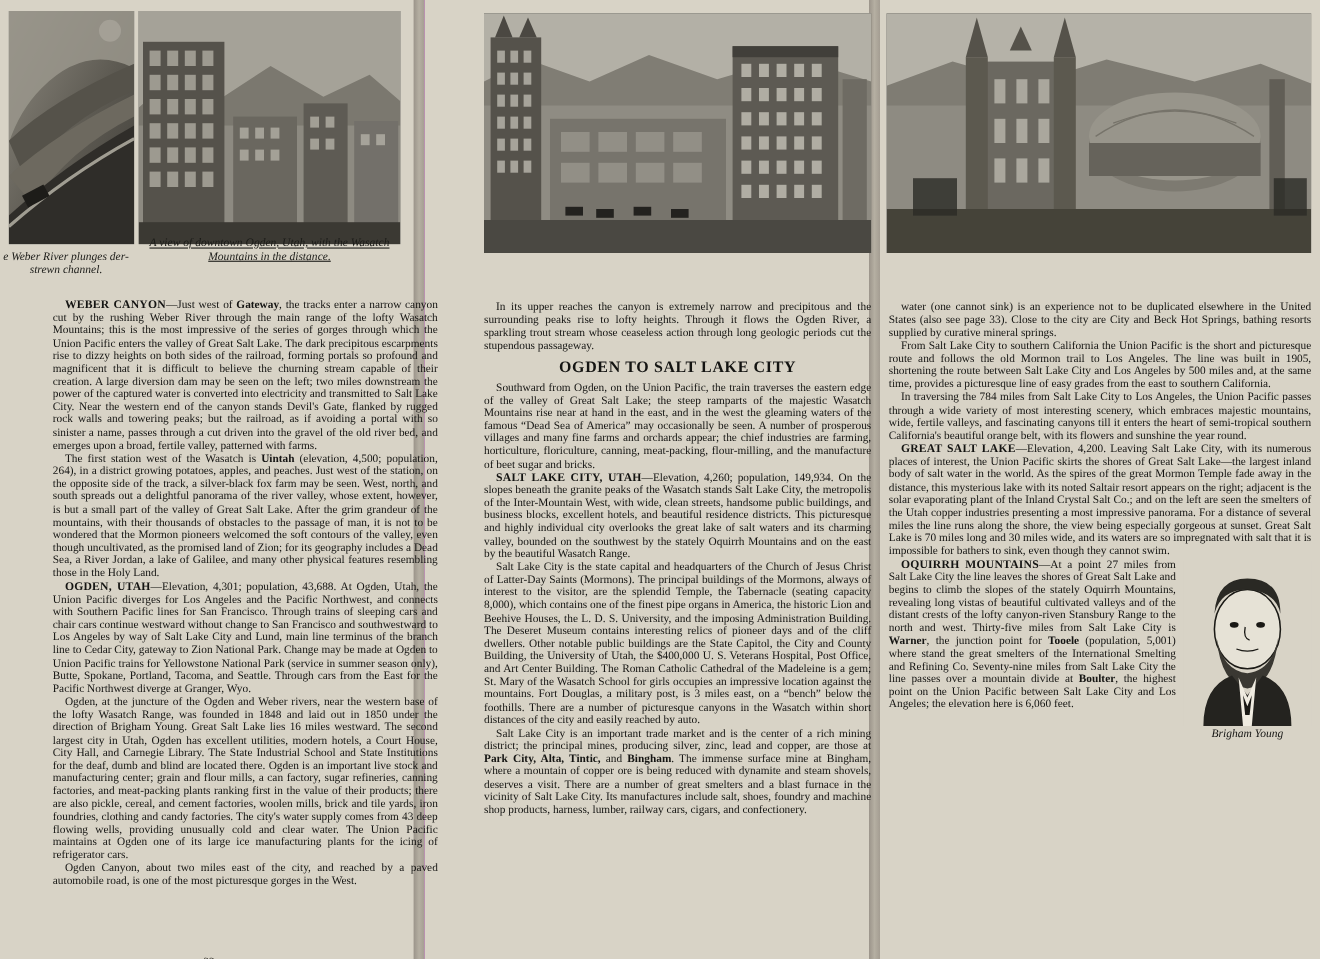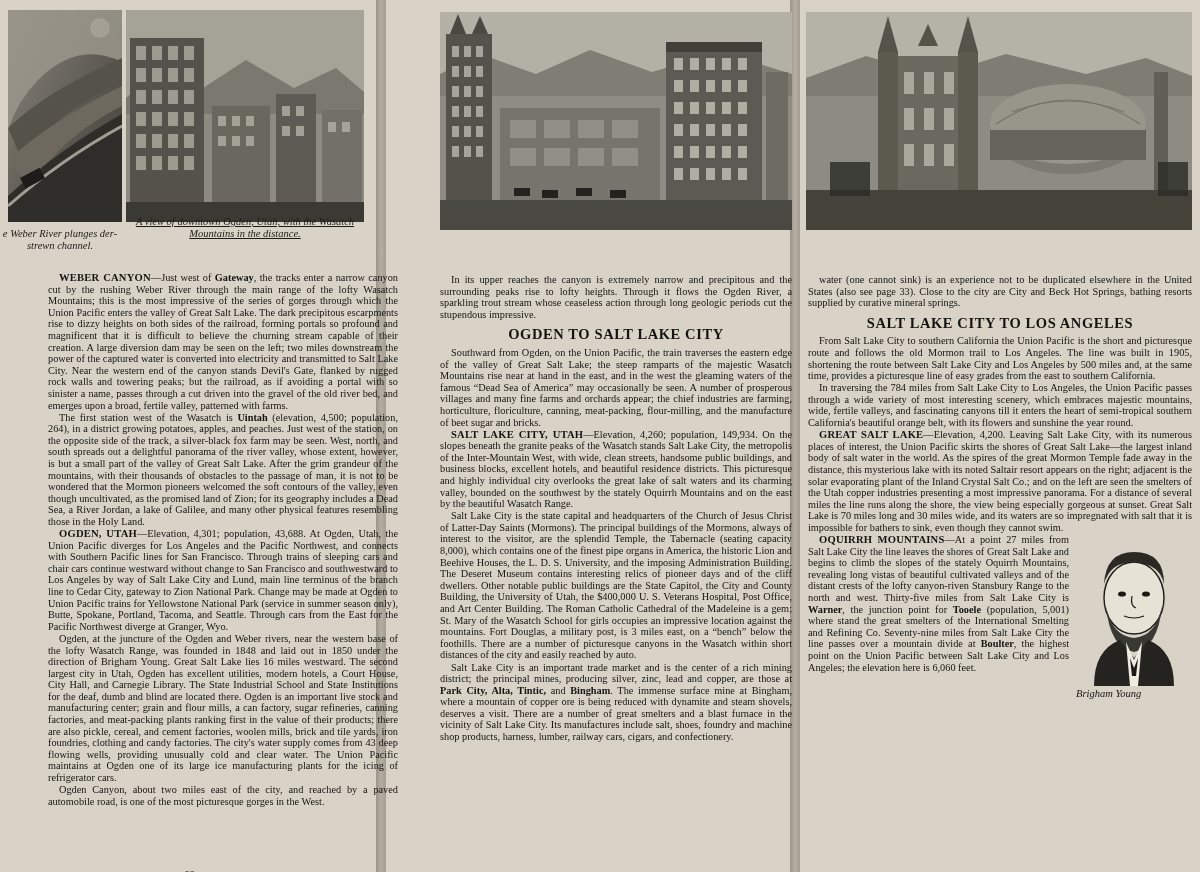--- a/index.html
+++ b/index.html
@@ -86,20 +86,21 @@
     position: absolute;
     font-size: 10px;
     text-align: center;
     color: #16150f;
     margin-top: 24px;
   }
   .portrait-wrap {
     float: right;
     width: 116px;
     margin: 2px 0 2px 7px;
+    text-align: center;
   }
   .portrait {
     width: 116px;
     height: 150px;
     background: #d8d3c6;
     position: relative;
     overflow: hidden;
   }
   .portrait-cap {
     font-style: italic;
@@ -330,32 +331,31 @@
   <div class="col" id="left-col" style="left:18px; top:272px; width:350px; height:570px;margin-left:30px;">
       <p><span class="sc">WEBER CANYON</span>—Just west of <b>Gateway</b>, the tracks enter a narrow canyon cut by the rushing Weber River through the main range of the lofty Wasatch Mountains; this is the most impressive of the series of gorges through which the Union Pacific enters the valley of Great Salt Lake. The dark precipitous escarpments rise to dizzy heights on both sides of the railroad, forming portals so profound and magnificent that it is difficult to believe the churning stream capable of their creation. A large diversion dam may be seen on the left; two miles downstream the power of the captured water is converted into electricity and transmitted to Salt Lake City. Near the western end of the canyon stands Devil's Gate, flanked by rugged rock walls and towering peaks; but the railroad, as if avoiding a portal with so sinister a name, passes through a cut driven into the gravel of the old river bed, and emerges upon a broad, fertile valley, patterned with farms.</p>
       <p>The first station west of the Wasatch is <b>Uintah</b> (elevation, 4,500; population, 264), in a district growing potatoes, apples, and peaches. Just west of the station, on the opposite side of the track, a silver-black fox farm may be seen. West, north, and south spreads out a delightful panorama of the river valley, whose extent, however, is but a small part of the valley of Great Salt Lake. After the grim grandeur of the mountains, with their thousands of obstacles to the passage of man, it is not to be wondered that the Mormon pioneers welcomed the soft contours of the valley, even though uncultivated, as the promised land of Zion; for its geography includes a Dead Sea, a River Jordan, a lake of Galilee, and many other physical features resembling those in the Holy Land.</p>
       <p><span class="sc">OGDEN, UTAH</span>—Elevation, 4,301; population, 43,688. At Ogden, Utah, the Union Pacific diverges for Los Angeles and the Pacific Northwest, and connects with Southern Pacific lines for San Francisco. Through trains of sleeping cars and chair cars continue westward without change to San Francisco and southwestward to Los Angeles by way of Salt Lake City and Lund, main line terminus of the branch line to Cedar City, gateway to Zion National Park. Change may be made at Ogden to Union Pacific trains for Yellowstone National Park (service in summer season only), Butte, Spokane, Portland, Tacoma, and Seattle. Through cars from the East for the Pacific Northwest diverge at Granger, Wyo.</p>
       <p>Ogden, at the juncture of the Ogden and Weber rivers, near the western base of the lofty Wasatch Range, was founded in 1848 and laid out in 1850 under the direction of Brigham Young. Great Salt Lake lies 16 miles westward. The second largest city in Utah, Ogden has excellent utilities, modern hotels, a Court House, City Hall, and Carnegie Library. The State Industrial School and State Institutions for the deaf, dumb and blind are located there. Ogden is an important live stock and manufacturing center; grain and flour mills, a can factory, sugar refineries, canning factories, and meat-packing plants ranking first in the value of their products; there are also pickle, cereal, and cement factories, woolen mills, brick and tile yards, iron foundries, clothing and candy factories. The city's water supply comes from 43 deep flowing wells, providing unusually cold and clear water. The Union Pacific maintains at Ogden one of its large ice manufacturing plants for the icing of refrigerator cars.</p>
       <p>Ogden Canyon, about two miles east of the city, and reached by a paved automobile road, is one of the most picturesque gorges in the West.</p>
     </div>
   <div class="pagenum" style="left:150px; top:845px; width:80px;">32</div>
 
   <div class="col" id="mid-col" style="left:440px; top:274px; width:352px; height:572px;">
-      <p>In its upper reaches the canyon is extremely narrow and precipitous and the surrounding peaks rise to lofty heights. Through it flows the Ogden River, a sparkling trout stream whose ceaseless action through long geologic periods cut the stupendous impressive.</p>
+      <p>In its upper reaches the canyon is extremely narrow and precipitous and the surrounding peaks rise to lofty heights. Through it flows the Ogden River, a sparkling trout stream whose ceaseless action through long geologic periods cut the stupendous passageway.</p>
       <h2 class="head">OGDEN TO SALT LAKE CITY</h2>
       <p>Southward from Ogden, on the Union Pacific, the train traverses the eastern edge of the valley of Great Salt Lake; the steep ramparts of the majestic Wasatch Mountains rise near at hand in the east, and in the west the gleaming waters of the famous “Dead Sea of America” may occasionally be seen. A number of prosperous villages and many fine farms and orchards appear; the chief industries are farming, horticulture, floriculture, canning, meat-packing, flour-milling, and the manufacture of beet sugar and bricks.</p>
       <p><span class="sc">SALT LAKE CITY, UTAH</span>—Elevation, 4,260; population, 149,934. On the slopes beneath the granite peaks of the Wasatch stands Salt Lake City, the metropolis of the Inter-Mountain West, with wide, clean streets, handsome public buildings, and business blocks, excellent hotels, and beautiful residence districts. This picturesque and highly individual city overlooks the great lake of salt waters and its charming valley, bounded on the southwest by the stately Oquirrh Mountains and on the east by the beautiful Wasatch Range.</p>
       <p>Salt Lake City is the state capital and headquarters of the Church of Jesus Christ of Latter-Day Saints (Mormons). The principal buildings of the Mormons, always of interest to the visitor, are the splendid Temple, the Tabernacle (seating capacity 8,000), which contains one of the finest pipe organs in America, the historic Lion and Beehive Houses, the L. D. S. University, and the imposing Administration Building. The Deseret Museum contains interesting relics of pioneer days and of the cliff dwellers. Other notable public buildings are the State Capitol, the City and County Building, the University of Utah, the $400,000 U. S. Veterans Hospital, Post Office, and Art Center Building. The Roman Catholic Cathedral of the Madeleine is a gem; St. Mary of the Wasatch School for girls occupies an impressive location against the mountains. Fort Douglas, a military post, is 3 miles east, on a “bench” below the foothills. There are a number of picturesque canyons in the Wasatch within short distances of the city and easily reached by auto.</p>
       <p>Salt Lake City is an important trade market and is the center of a rich mining district; the principal mines, producing silver, zinc, lead and copper, are those at <b>Park City, Alta, Tintic,</b> and <b>Bingham</b>. The immense surface mine at Bingham, where a mountain of copper ore is being reduced with dynamite and steam shovels, deserves a visit. There are a number of great smelters and a blast furnace in the vicinity of Salt Lake City. Its manufactures include salt, shoes, foundry and machine shop products, harness, lumber, railway cars, cigars, and confectionery.</p>
     </div>
   <div class="pagenum" style="left:570px; top:848px; width:60px;">22</div>
 
   <div class="col" id="right-col" style="left:808px; top:274px; width:384px; height:572px;">
       <p>water (one cannot sink) is an experience not to be duplicated elsewhere in the United States (also see page 33). Close to the city are City and Beck Hot Springs, bathing resorts supplied by curative mineral springs.</p>
-      <h2 class="head">SALT LAKE CITY TO LOS ANGELES</h2>
       <p>From Salt Lake City to southern California the Union Pacific is the short and picturesque route and follows the old Mormon trail to Los Angeles. The line was built in 1905, shortening the route between Salt Lake City and Los Angeles by 500 miles and, at the same time, provides a picturesque line of easy grades from the east to southern California.</p>
       <p>In traversing the 784 miles from Salt Lake City to Los Angeles, the Union Pacific passes through a wide variety of most interesting scenery, which embraces majestic mountains, wide, fertile valleys, and fascinating canyons till it enters the heart of semi-tropical southern California's beautiful orange belt, with its flowers and sunshine the year round.</p>
       <p><span class="sc">GREAT SALT LAKE</span>—Elevation, 4,200. Leaving Salt Lake City, with its numerous places of interest, the Union Pacific skirts the shores of Great Salt Lake—the largest inland body of salt water in the world. As the spires of the great Mormon Temple fade away in the distance, this mysterious lake with its noted Saltair resort appears on the right; adjacent is the solar evaporating plant of the Inland Crystal Salt Co.; and on the left are seen the smelters of the Utah copper industries presenting a most impressive panorama. For a distance of several miles the line runs along the shore, the view being especially gorgeous at sunset. Great Salt Lake is 70 miles long and 30 miles wide, and its waters are so impregnated with salt that it is impossible for bathers to sink, even though they cannot swim.</p>
       <div class="portrait-wrap">
         <div class="portrait"><svg viewBox="0 0 116 150" width="116" height="150">
             <rect width="116" height="150" fill="#d8d3c6"></rect>
             <ellipse cx="58" cy="62" rx="30" ry="36" fill="#e6e2d6" stroke="#1b1a16" stroke-width="1.4"></ellipse>
             <path d="M28 48 Q30 16 58 16 Q88 16 88 48 Q84 28 58 26 Q34 26 28 48 Z" fill="#2a2924"></path>
             <path d="M30 70 Q34 112 58 116 Q82 112 86 70 Q80 100 58 102 Q36 100 30 70 Z" fill="#3a3832"></path>
             <ellipse cx="46" cy="58" rx="4" ry="2.6" fill="#1a1915"></ellipse>

